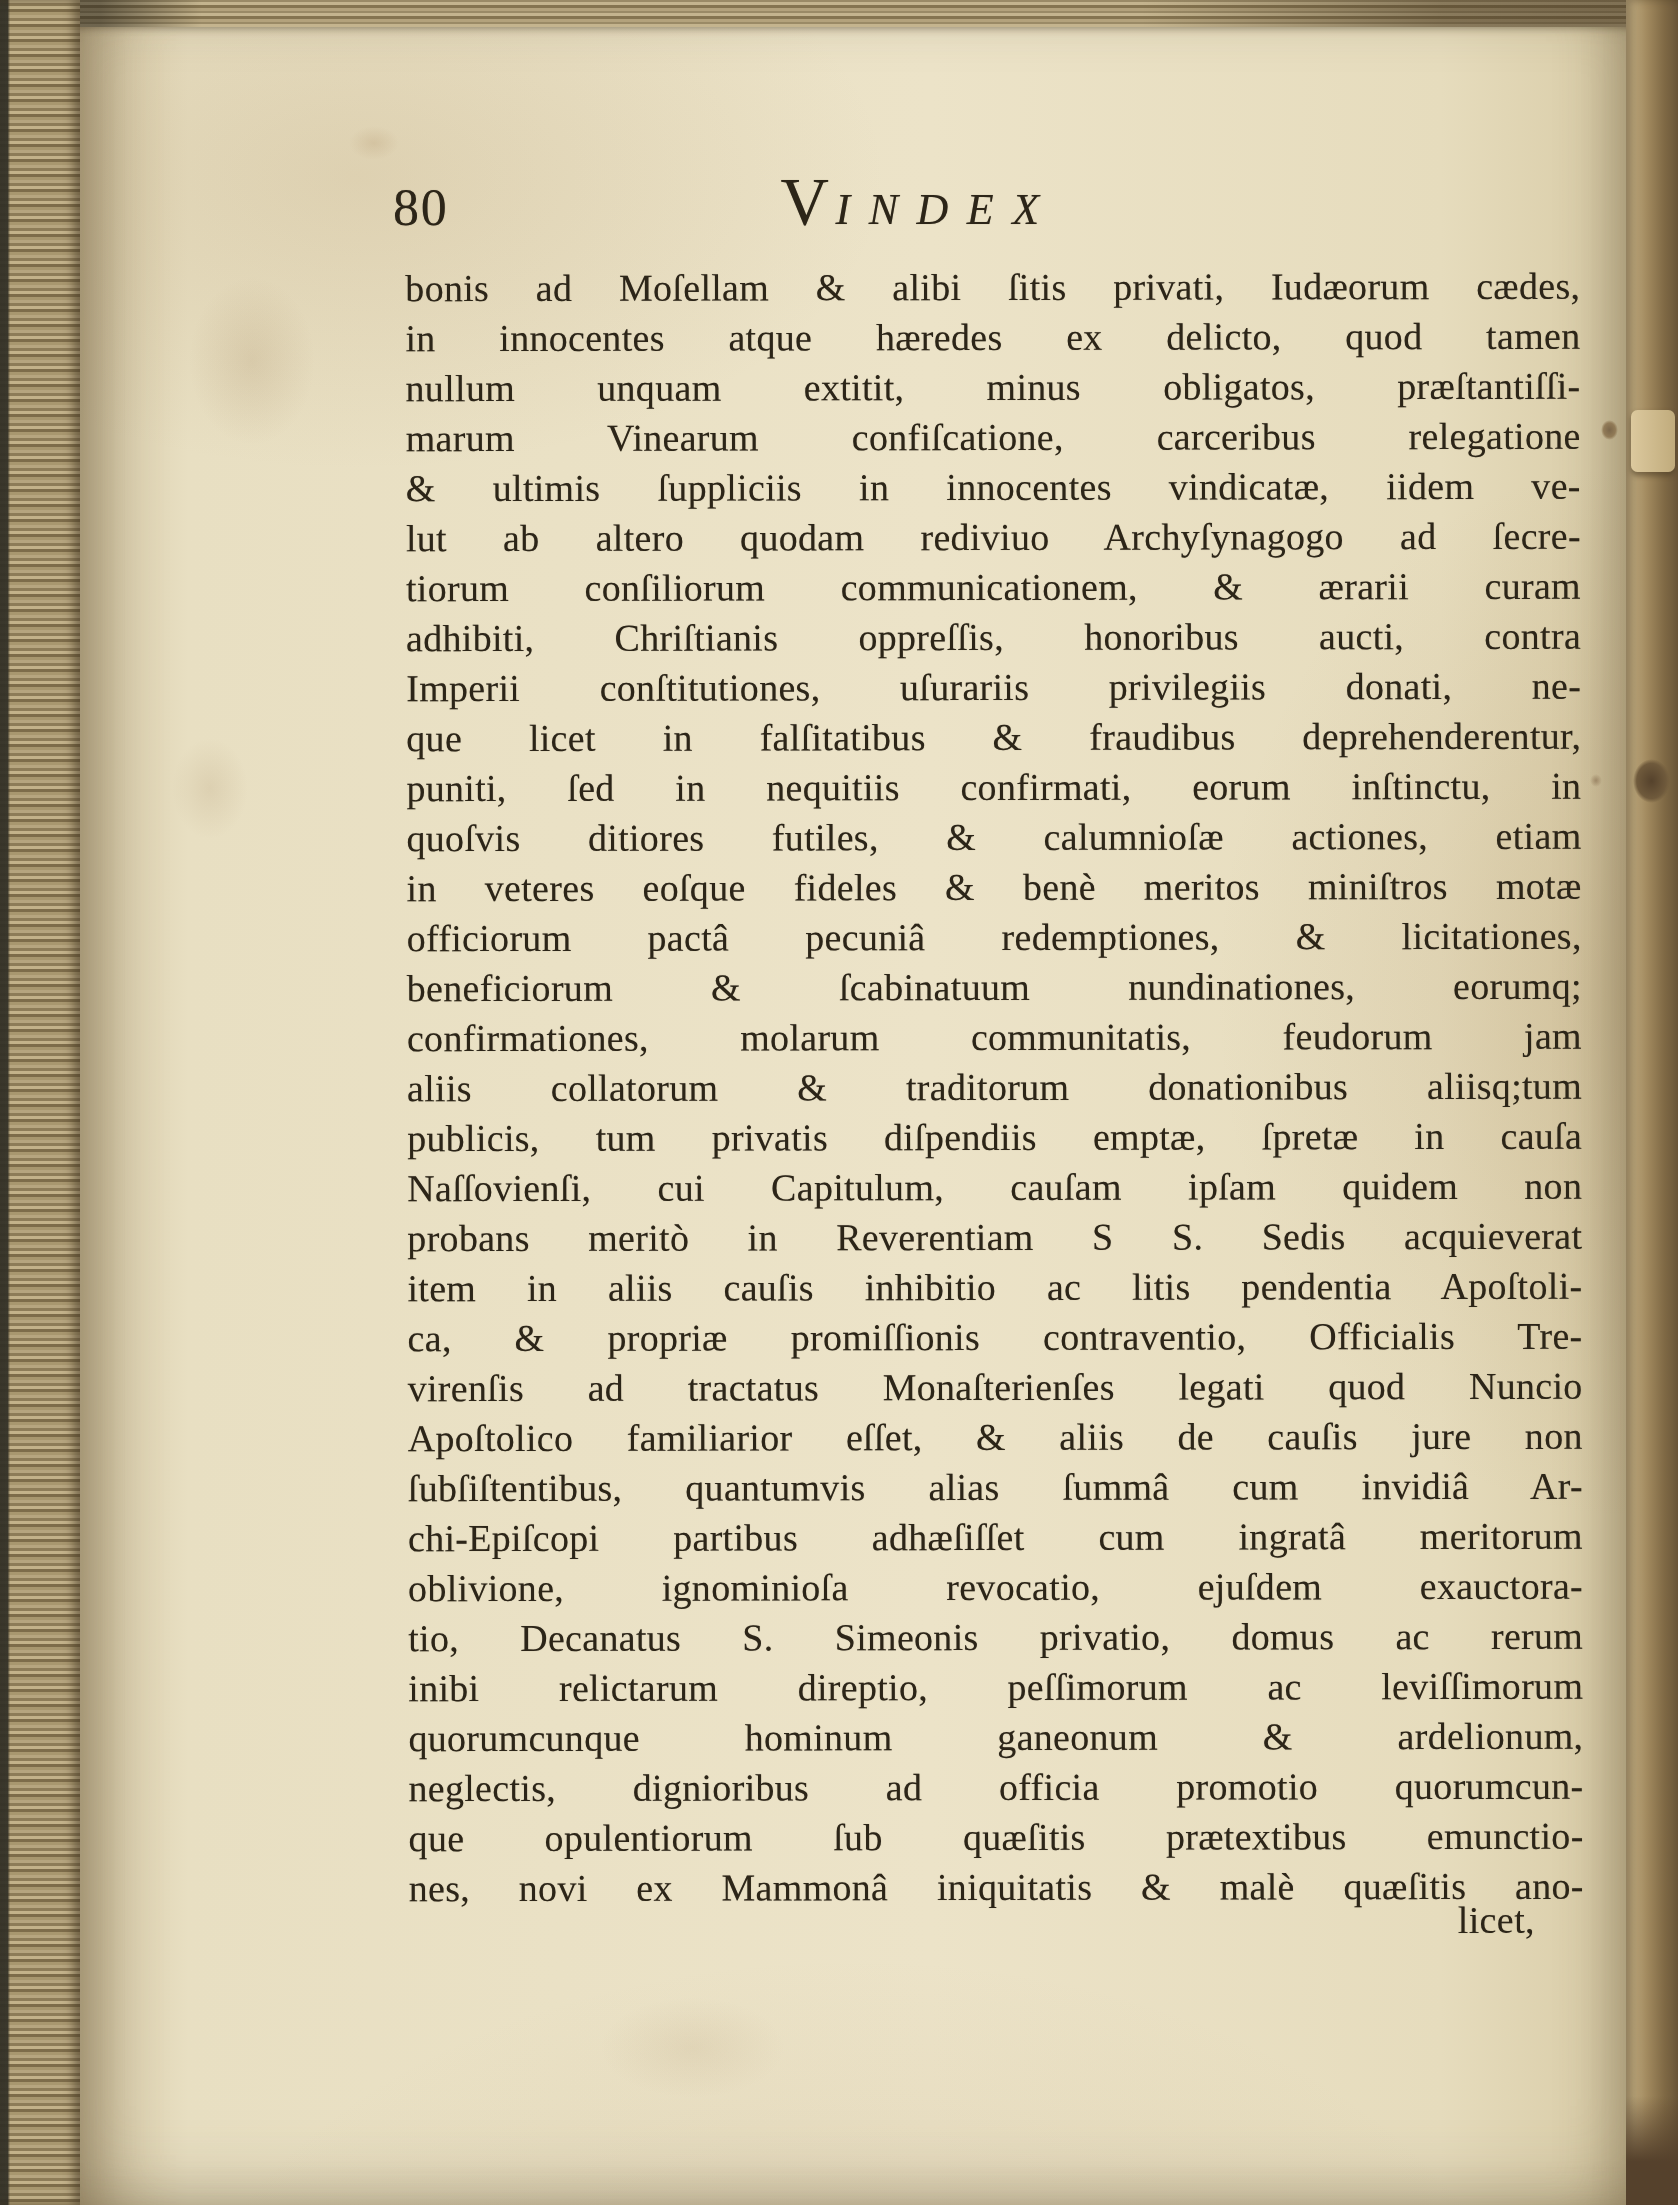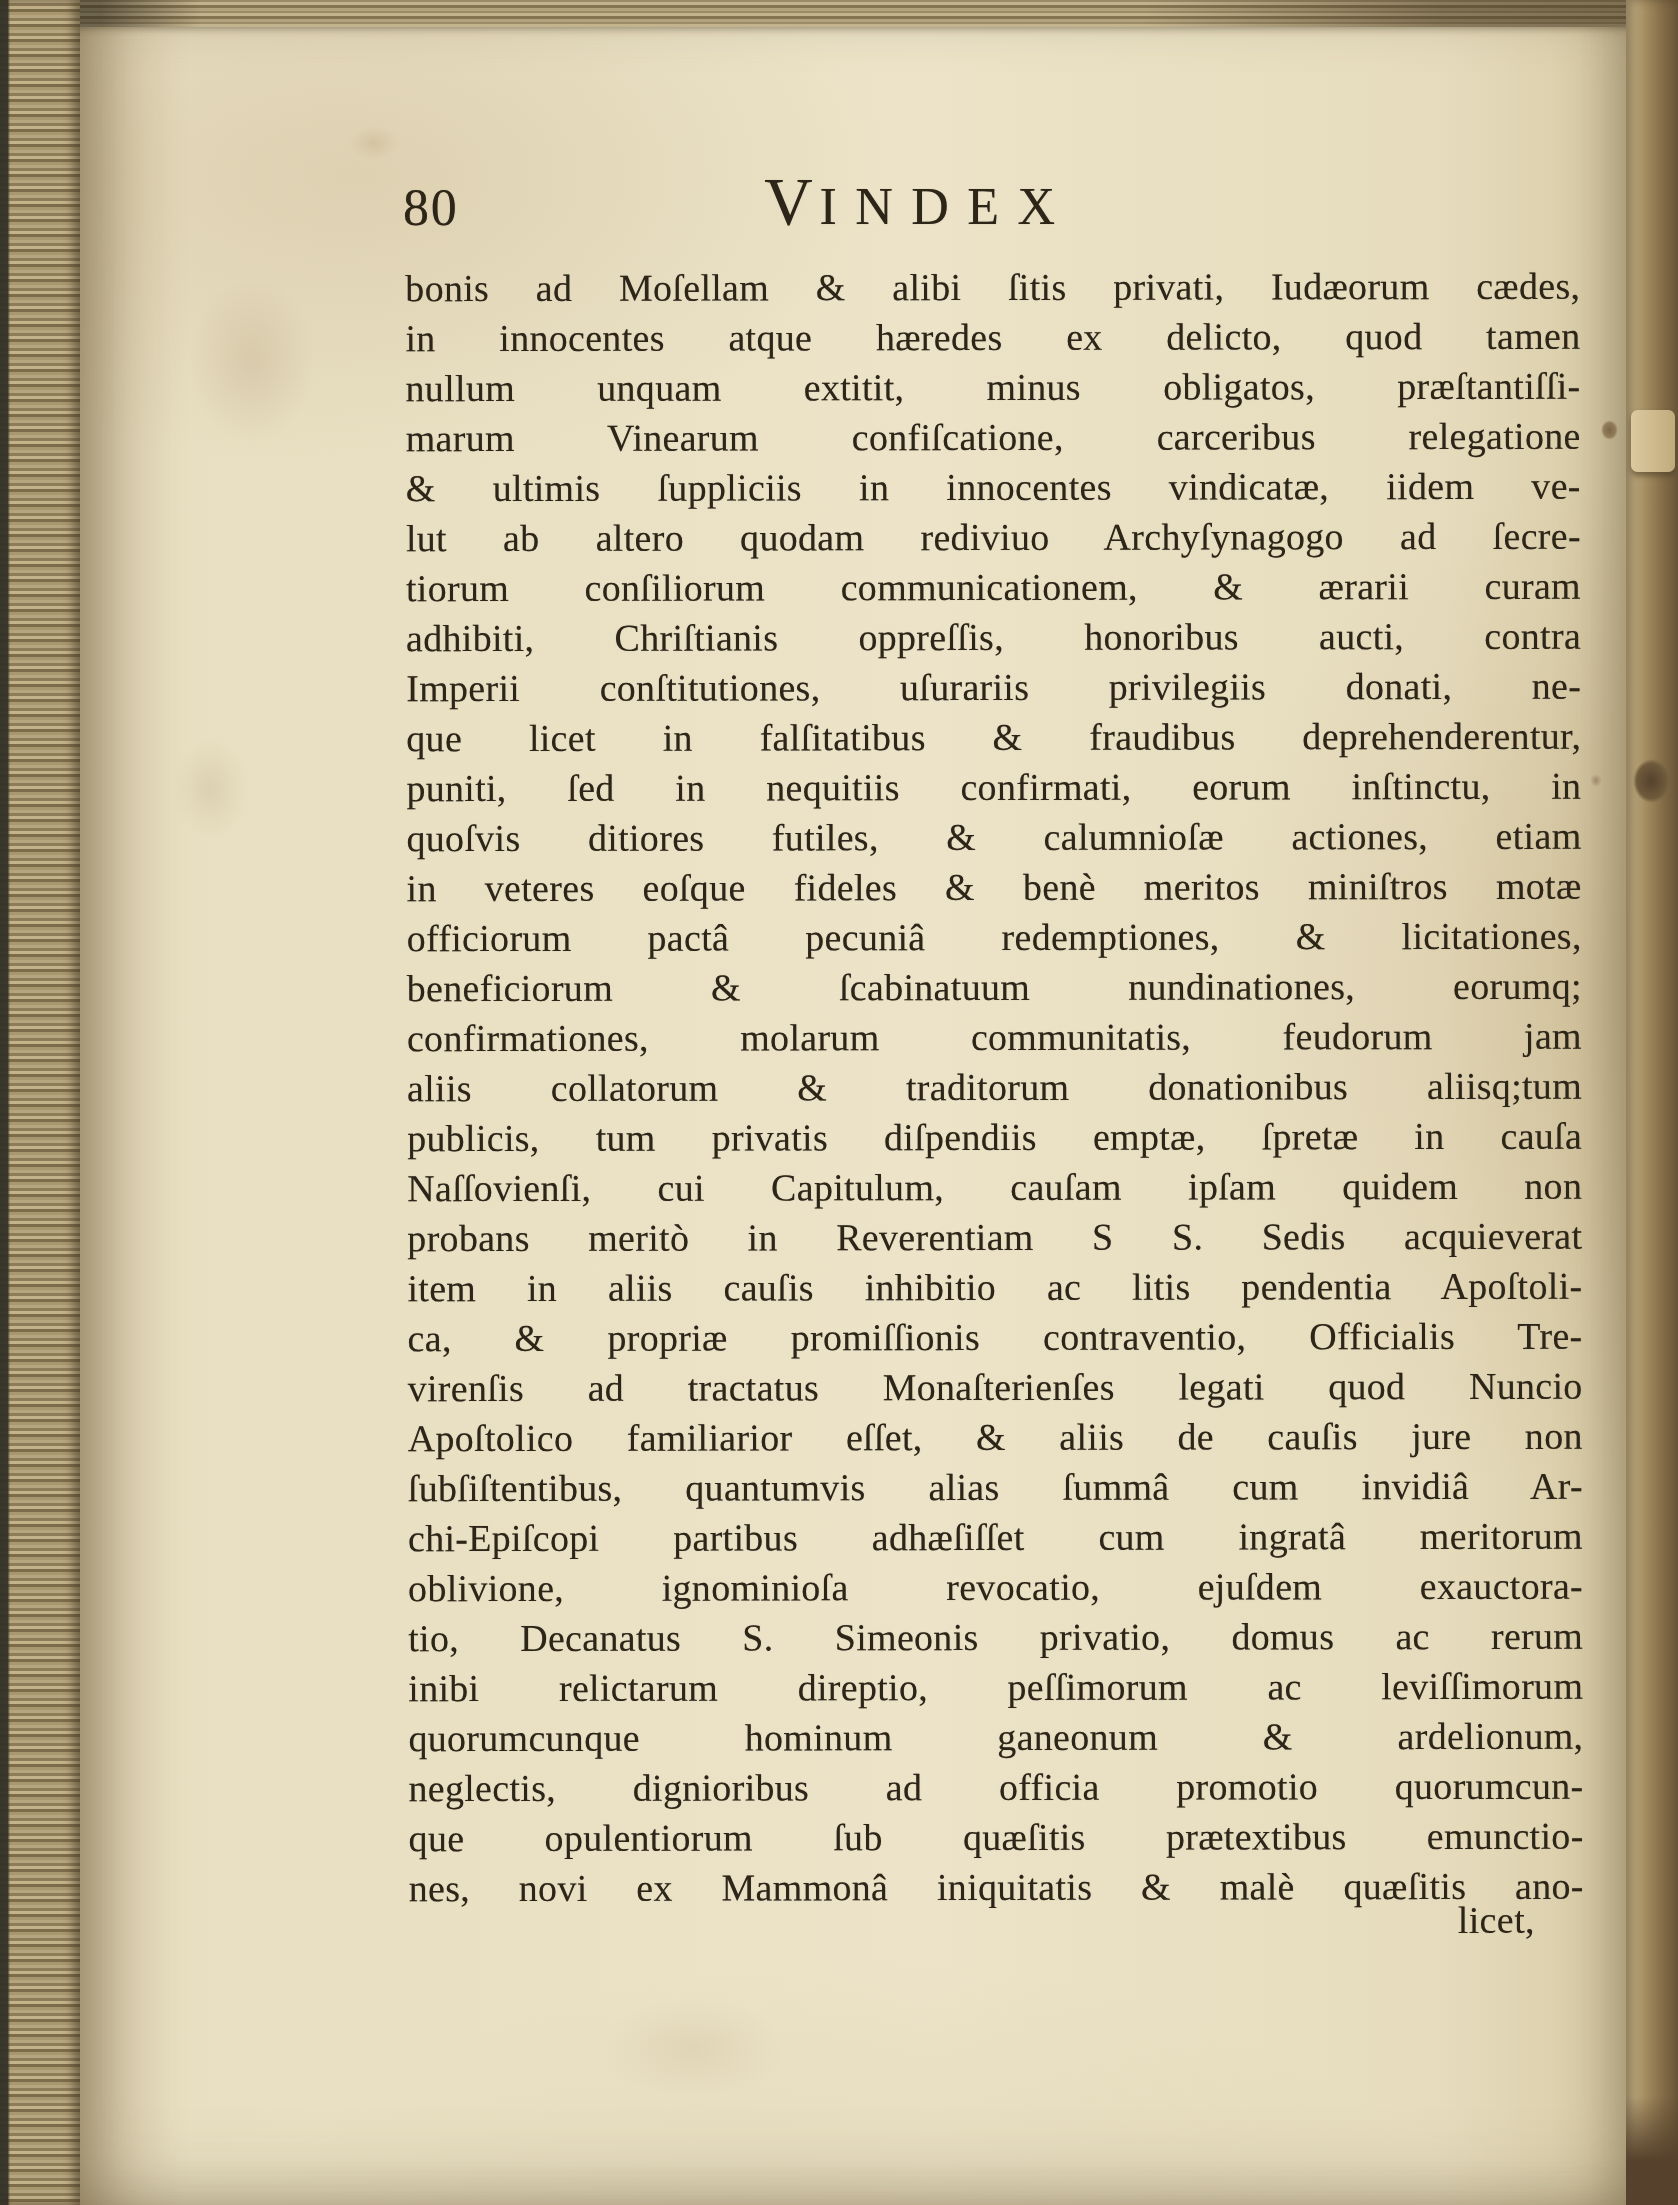--- a/index.html
+++ b/index.html
@@ -72,30 +72,30 @@
   .stain.s1 { left:1521px; top:420px;  width:17px;  height:20px; background:radial-gradient(closest-side,#6f5a3e,#8a724e 70%, rgba(138,114,78,0)); opacity:.85; }
   .stain.s2 { left:1510px; top:774px;  width:11.7px;  height:13.4px; background:radial-gradient(closest-side,#83694a, rgba(131,105,74,0)); opacity:.6; }
   .stain.s3 { left:109px;  top:277px;  width:126px; height:168px; background:radial-gradient(closest-side, rgba(150,118,76,.16), rgba(150,118,76,0)); }
   .stain.s4 { left:92px;  top:738px;  width:76px;  height:101px; background:radial-gradient(closest-side, rgba(150,118,76,.14), rgba(150,118,76,0)); }
   .stain.s5 { left:269px;  top:126px;  width:50px;  height:34px;  background:radial-gradient(closest-side, rgba(160,124,78,.18), rgba(160,124,78,0)); }
   .stain.s6 { left:520px;  top:1997px; width:185px; height:101px; background:radial-gradient(closest-side, rgba(150,118,76,.10), rgba(150,118,76,0)); }
 
   
   .header-row { position:absolute; left:0; top:0; width:100%; }
   .page-number {
-    position:absolute; left:323px; top:178px;
+    position:absolute; left:313px; top:178px;
     font-size:52px; color:#2c2518; letter-spacing:1.7px;
     text-shadow:0 0 0.8px rgba(44,37,24,.45);
   }
   .running-title {
     position:absolute; left:579px; top:168px; width:520px; text-align:center;
     color:#2c2518; text-shadow:0 0 0.8px rgba(44,37,24,.45); white-space:nowrap;
   }
   .title-initial { font-size:67px; line-height:67px; vertical-align:baseline; letter-spacing:6.7px; }
-  .title-rest    { font-size:52px; letter-spacing:18.5px; }
+  .title-rest    { font-size:44px; letter-spacing:18.5px;font-style:italic; }
 
   
   .text-block {
     position:absolute; left:327px; top:262px; width:1175px;
     transform:rotate(-0.12deg);
     color:#2c2518;
   }
   .text-line {
     font-size:38px; line-height:50px; height:50px;
     text-align:justify; text-align-last:justify;

